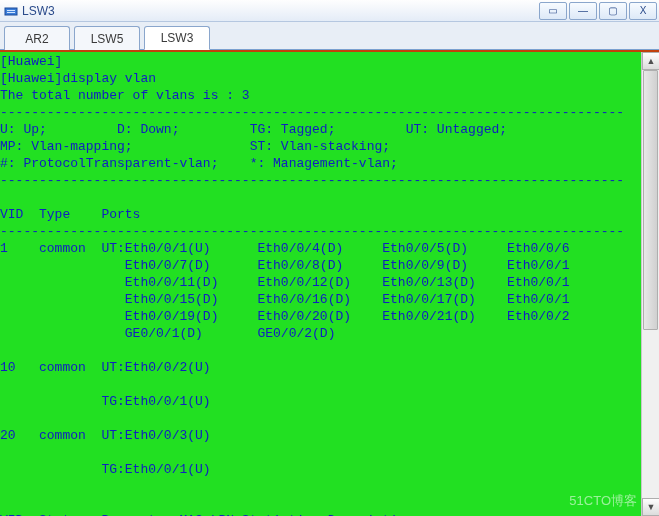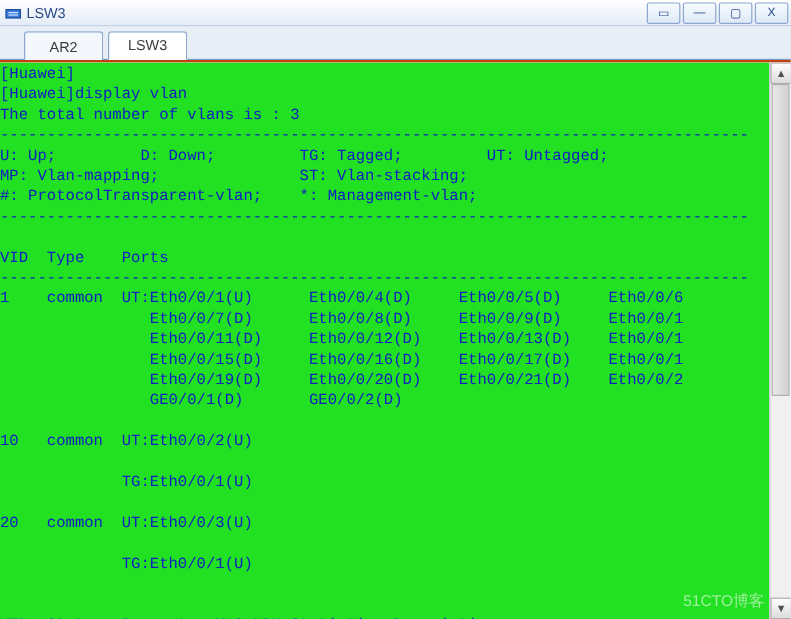--- a/index.html
+++ b/index.html
@@ -47,21 +47,21 @@
     color:#2a4a8a;
     margin-right:2px;
     border-radius:2px;
   }
   .tabstrip {
     height: 28px;
     background: #e8eef6;
     border-bottom: 1px solid #7aa0d0;
     display:flex;
     align-items:flex-end;
-    padding-left:20px;
+    padding-left:4px;
     gap:0;
   }
   .tab {
     min-width:66px;
     height:24px;
     padding:0 12px;
     background:#f4f7fb;
     border:1px solid #8aa6cc;
     border-bottom:none;
     border-radius:3px 3px 0 0;
@@ -148,20 +148,21 @@
     <div class="winbtns">
       <div class="winbtn">▭</div>
       <div class="winbtn">—</div>
       <div class="winbtn">▢</div>
       <div class="winbtn">X</div>
     </div>
   </div>
 
   <div class="tabstrip" id="tabstrip">
       <div class="tab">AR2</div>
+      <div class="tab">LSW5</div>
       <div class="tab active">LSW3</div>
     </div>
 
   <div class="terminal-wrap">
     <div class="terminal" id="terminal">[Huawei]
 [Huawei]display vlan
 The total number of vlans is : 3
 --------------------------------------------------------------------------------
 U: Up;         D: Down;         TG: Tagged;         UT: Untagged;
 MP: Vlan-mapping;               ST: Vlan-stacking;

